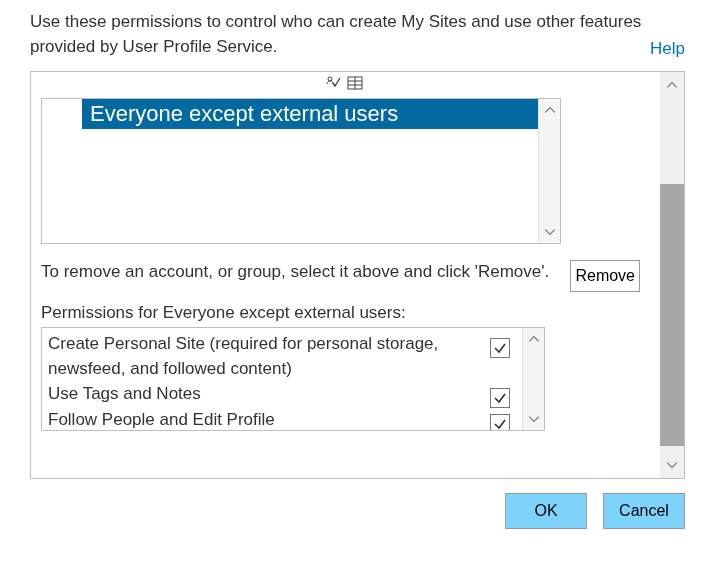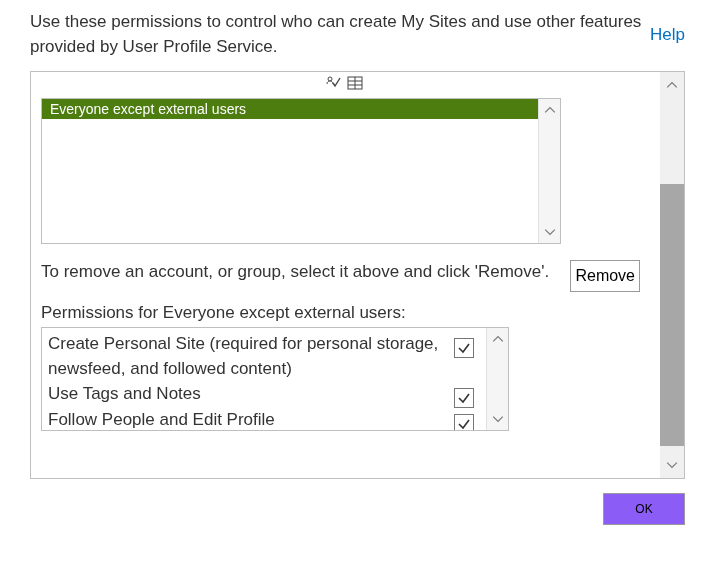--- a/index.html
+++ b/index.html
@@ -7,21 +7,21 @@
     margin: 0;
     padding: 10px 30px 10px 30px;
     font-family: "Segoe UI", Arial, sans-serif;
     font-size: 17px;
     color: #333;
     width: 715px;
     background: #fff;
   }
   .header-row {
     display: flex;
-    align-items: center;
+    align-items: flex-end;
     margin-bottom: 12px;
   }
   .header-text {
     flex: 1;
     line-height: 1.45;
   }
   .help-link {
     color: #0072c6;
     cursor: pointer;
   }
@@ -73,24 +73,25 @@
     gap:6px;
   }
   .listbox {
     border: 1px solid #bfbfbf;
     height: 146px;
     position: relative;
     margin: 0 24px 0 0;
     width: 520px;
   }
   .listbox-item {
-    background: #4d7c0f;
+    background: #0369a1;
     color: #fff;
     padding: 2px 8px;
-    font-size: 14px;
+    font-size: 22px;
+    margin-left: 40px;
   }
   .listbox-scroll {
     position: absolute;
     right: 0;
     top: 0;
     bottom: 0;
     width: 22px;
     background: #f5f5f5;
     border-left: 1px solid #e0e0e0;
     display: flex;
@@ -119,21 +120,21 @@
     margin-right: 6px;
   }
   .perm-label {
     margin-top: 11px;
     margin-bottom: 4px;
   }
   .perm-box {
     border: 1px solid #bfbfbf;
     position: relative;
     margin: 0 24px 0 0;
-    width: 468px;
+    width: 504px;
     height: 104px;
     overflow: hidden;
   }
   .perm-box-inner {
     margin-right: 24px;
     padding: 4px 6px;
   }
   .perm-row {
     display: flex;
     align-items: flex-start;
@@ -168,25 +169,25 @@
     align-items: center;
   }
   .footer-buttons {
     display: flex;
     justify-content: flex-end;
     gap: 16px;
     margin-top: 14px;
   }
   .footer-btn {
     border: 1px solid #9a9a9a;
-    background: #8b5cf6;
+    background: #7dd3fc;
     padding: 8px 0;
     width: 82px;
     font-family: inherit;
-    font-size: 12px;
+    font-size: 16px;
     text-align: center;
     cursor: pointer;
   }
   svg.check { width: 14px; height: 14px; }
   svg.arrow { width: 12px; height: 12px; }
 </style>
 </head>
 <body>
 
 <div class="header-row">
@@ -289,13 +290,14 @@
               <path d="M1 3 L5 7 L9 3" fill="none" stroke="#787878" stroke-width="1"></path>
             </svg>
         </div>
       </div>
     </div>
   </div>
 </div>
 
 <div class="footer-buttons">
   <button class="footer-btn">OK</button>
+  <button class="footer-btn">Cancel</button>
 </div>
 
 </body></html>

